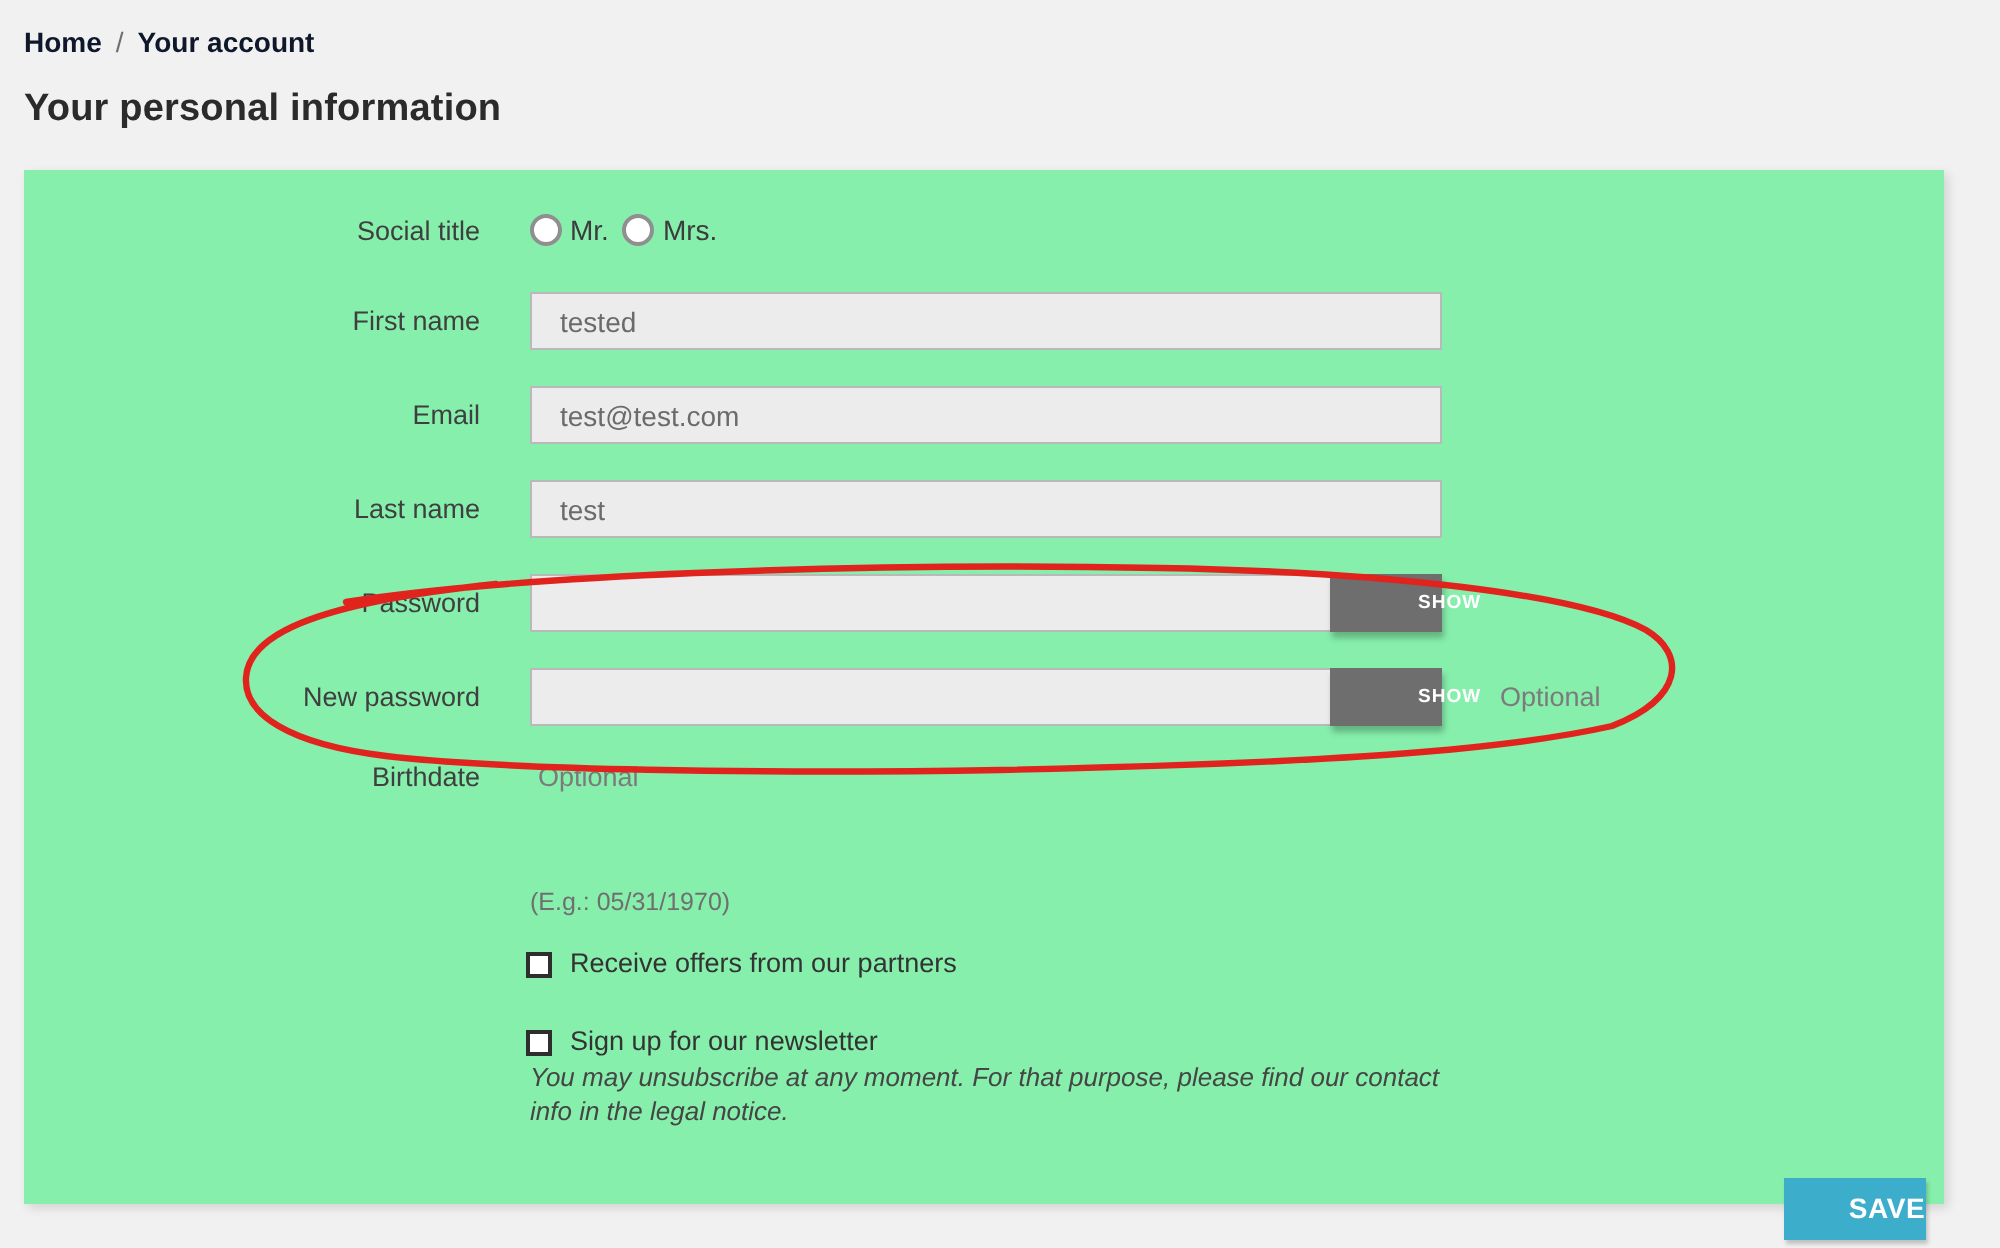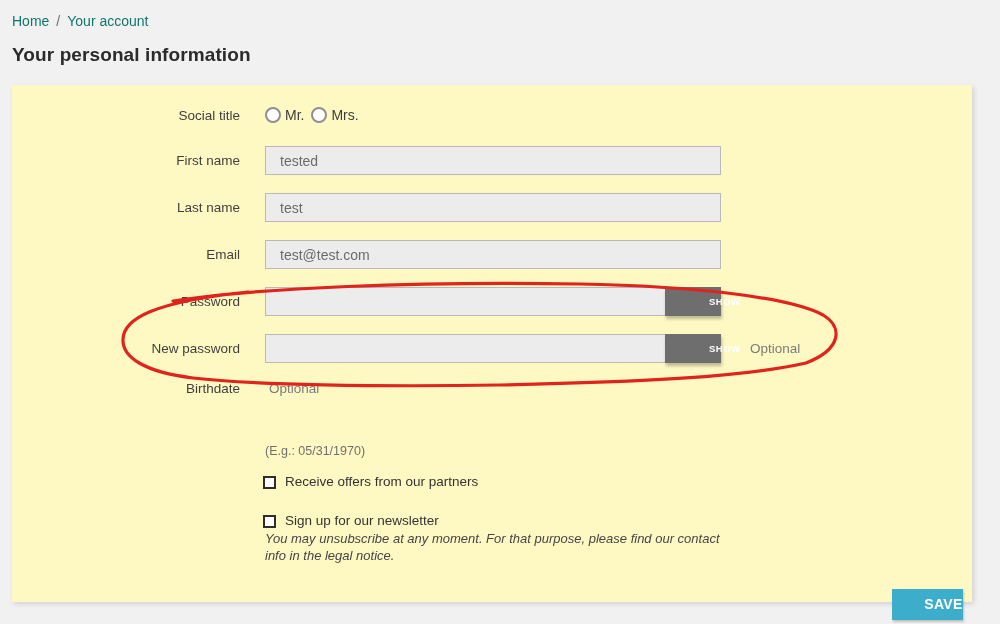--- a/index.html
+++ b/index.html
@@ -6,36 +6,36 @@
   html, body { width: 1000px; height: 624px; overflow: hidden; }
   body {
     font-family: "Liberation Sans", sans-serif;
     background: #f1f1f1;
     position: relative;
   }
   .page { padding: 13px 12px 0 12px; position: relative; }
 
   
   .breadcrumb { font-size: 14px; color: #575757; }
-  .breadcrumb a { color: #0f766e; text-decoration: none; cursor: pointer; }
+  .breadcrumb a { color: #0f172a; text-decoration: none; cursor: pointer; font-weight: bold; }
   .breadcrumb .sep { margin: 0 7px; color: #6f6f6f; }
 
   
   h1.page-title {
     margin-top: 15px;
     font-size: 19px;
     font-weight: bold;
     color: #2b2b2b;
     letter-spacing: 0.1px;
   }
 
   
   .card {
     margin-top: 19px;
-    background: #fef9c3;
+    background: #86efac;
     width: 960px;
     height: 517px;
     box-shadow: 2px 2px 5px rgba(0,0,0,0.13);
     padding-top: 22px;
   }
 
   .row { display: flex; align-items: center; margin-bottom: 18px; }
   .row-label {
     width: 228px;
     text-align: right;
@@ -186,30 +186,30 @@
       </div>
 
       <div class="row">
         <div class="row-label">First name</div>
         <div class="field-wrap">
           <input type="text" class="text-input" value="tested" style="">
         </div>
       </div>
 
       <div class="row">
+        <div class="row-label">Email</div>
+        <div class="field-wrap">
+          <input type="text" class="text-input" value="test@test.com" style="">
+        </div>
+      </div>
+
+      <div class="row">
         <div class="row-label">Last name</div>
         <div class="field-wrap">
           <input type="text" class="text-input" value="test" style="">
-        </div>
-      </div>
-
-      <div class="row">
-        <div class="row-label">Email</div>
-        <div class="field-wrap">
-          <input type="text" class="text-input" value="test@test.com" style="">
         </div>
       </div>
 
       <div class="row">
         <div class="row-label">Password</div>
         <div class="field-wrap">
           <input type="password" class="text-input" value="" style="">
           <button type="button" class="show-btn">SHOW</button>
         </div>
       </div>

